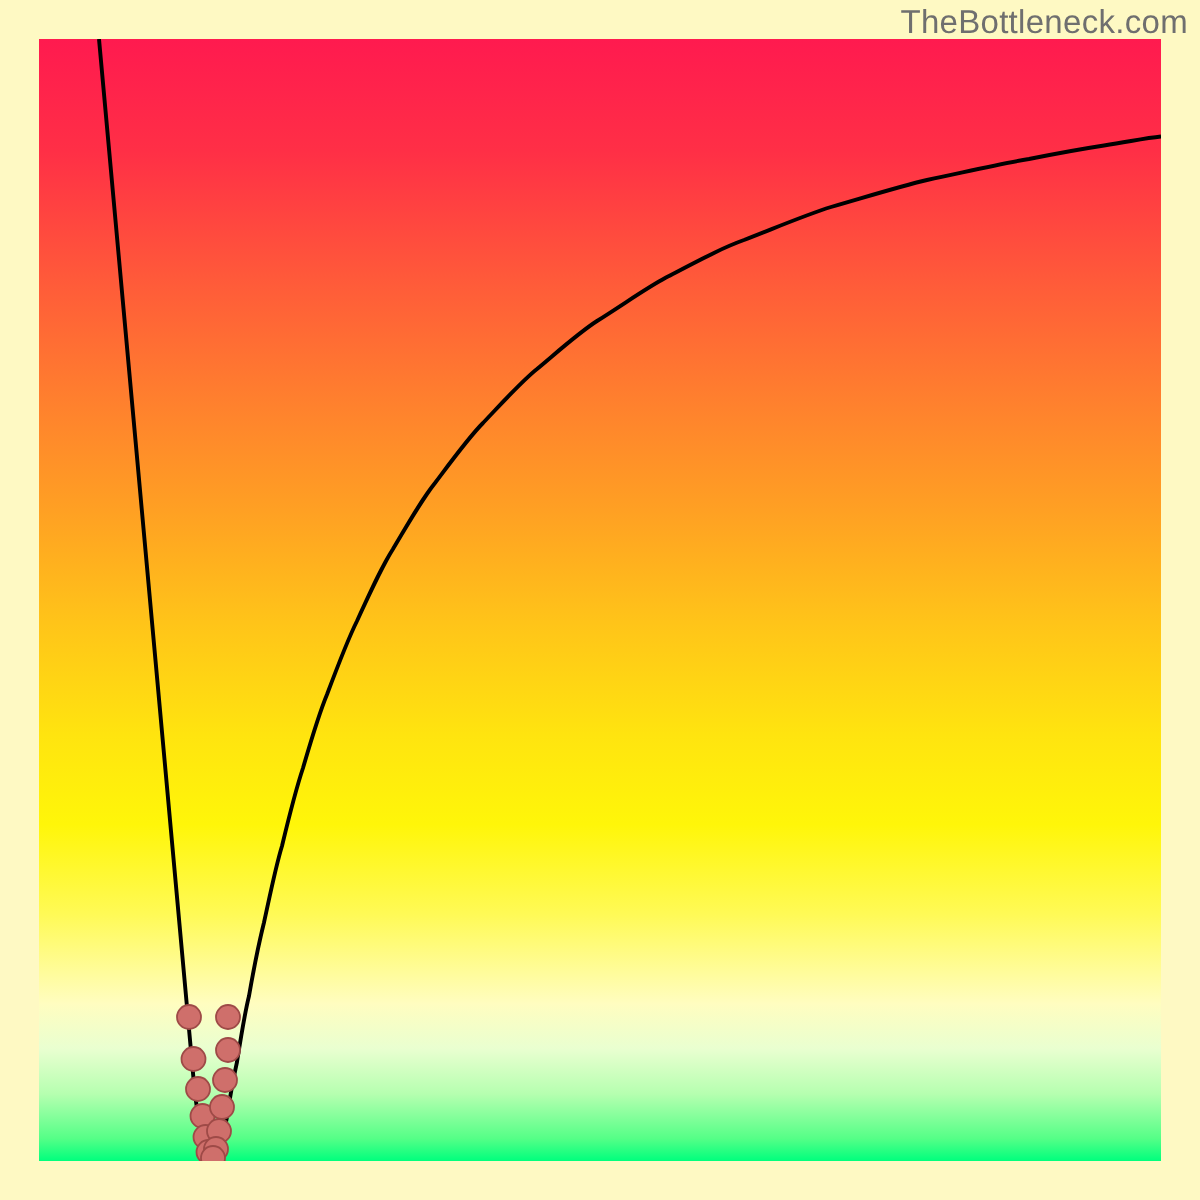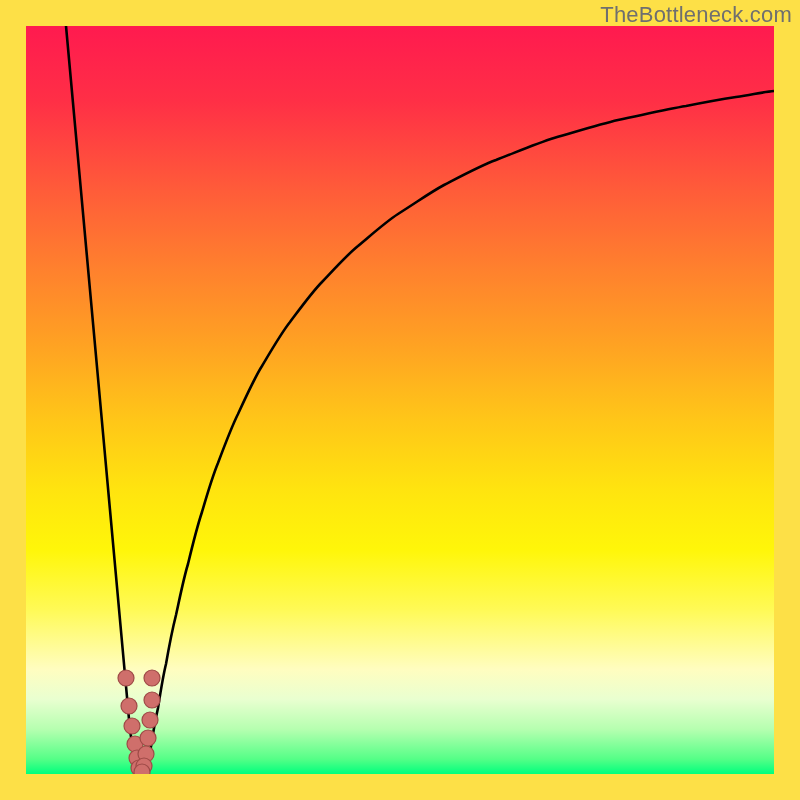--- a/index.html
+++ b/index.html
@@ -7,21 +7,21 @@
     padding: 0;
     width: 800px;
     height: 800px;
     overflow: hidden;
     font-family: Arial, Helvetica, sans-serif;
   }
   .frame {
     position: relative;
     width: 800px;
     height: 800px;
-    background: #fde047;
+    background: #fef9c3;
     box-sizing: border-box;
   }
   .plot-area {
     position: absolute;
     
     left: 26px;
     top: 26px;
     width: 748px;
     height: 748px;
     background: linear-gradient(

